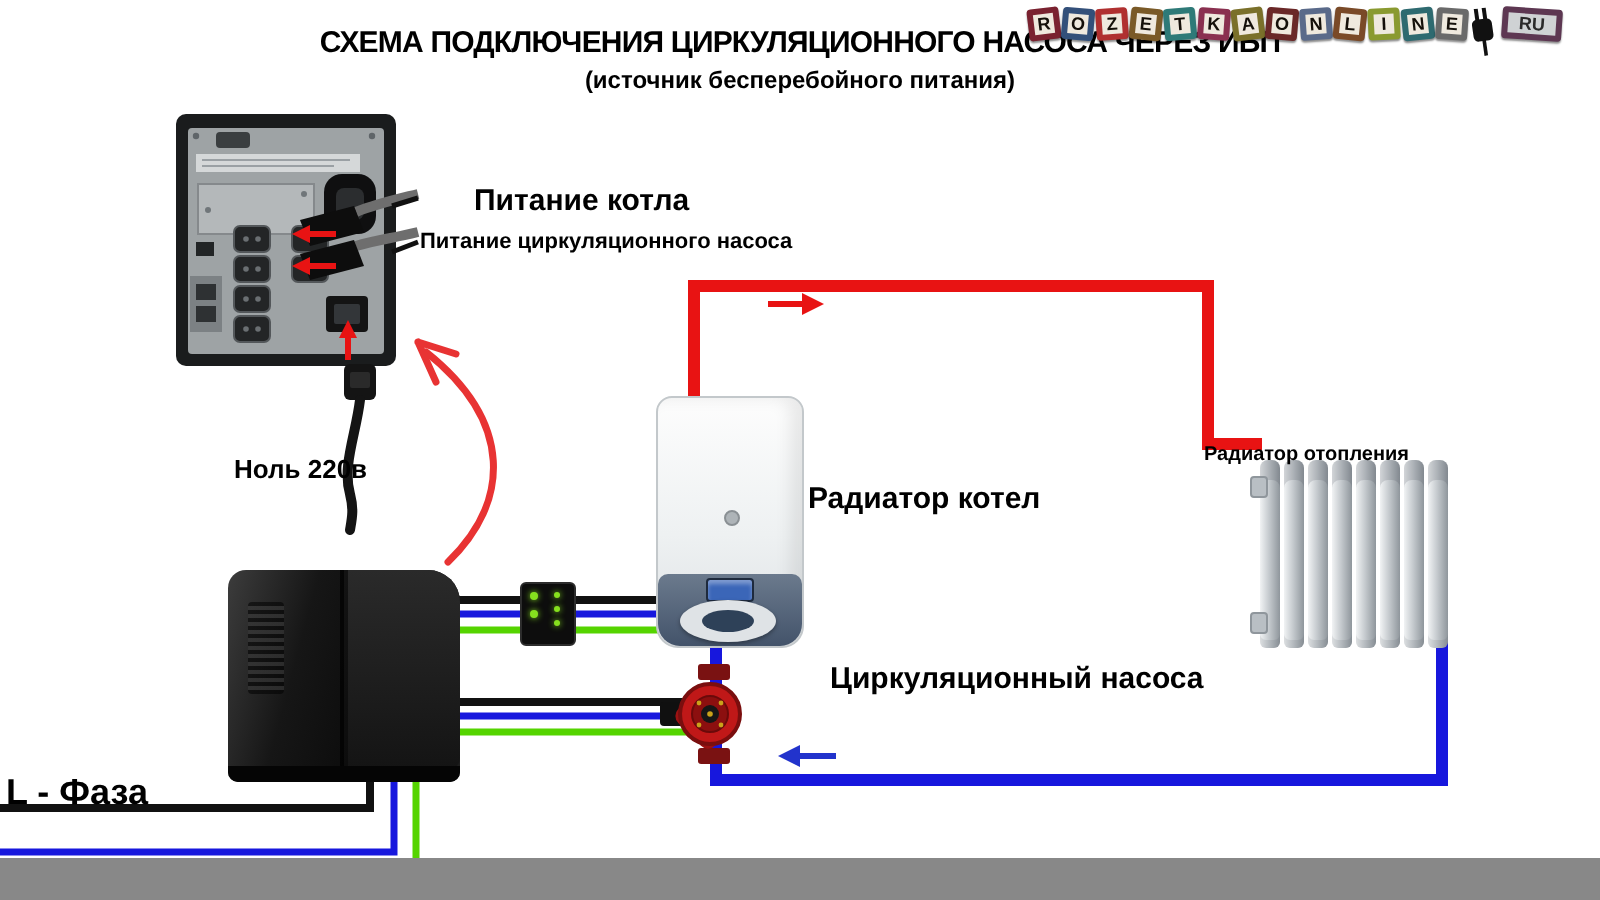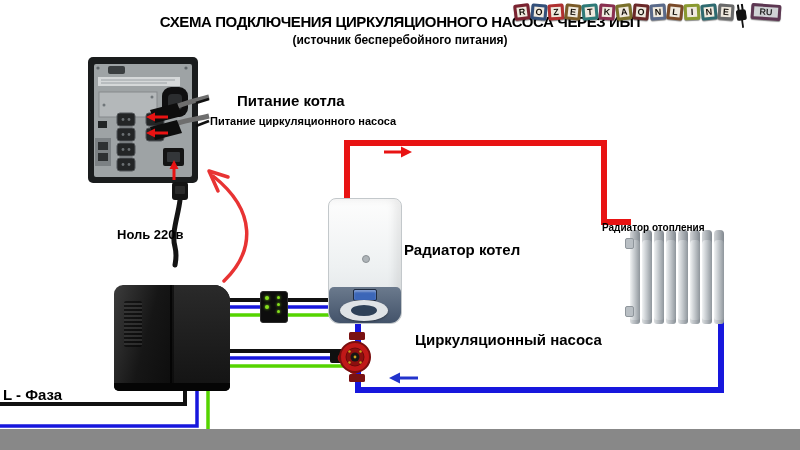--- a/index.html
+++ b/index.html
@@ -236,16 +236,16 @@
       <circle cx="25" cy="25" r="4.5" fill="#161616"></circle>
       <circle cx="25" cy="25" r="1.4" fill="#caa21a"></circle>
       <circle cx="19.5" cy="19.5" r="1.2" fill="#caa21a"></circle>
       <circle cx="30.5" cy="19.5" r="1.2" fill="#caa21a"></circle>
       <circle cx="19.5" cy="30.5" r="1.2" fill="#caa21a"></circle>
       <circle cx="30.5" cy="30.5" r="1.2" fill="#caa21a"></circle>
     </svg>
   </div>
   <div class="lbl" style="left:415px;top:332px;font-size:15px;">Циркуляционный насоса</div>
 
-  <div class="lbl" style="left:3px;top:387px;font-size:15px;">L - Фаза</div>
+  <div class="lbl" style="left:3px;top:387px;font-size:18px;">L - Фаза</div>
   <div class="lbl" style="left:3px;top:409px;font-size:15px;margin-top:40px;">N - Ноль</div>
 
 </div>
 
 </body></html>

